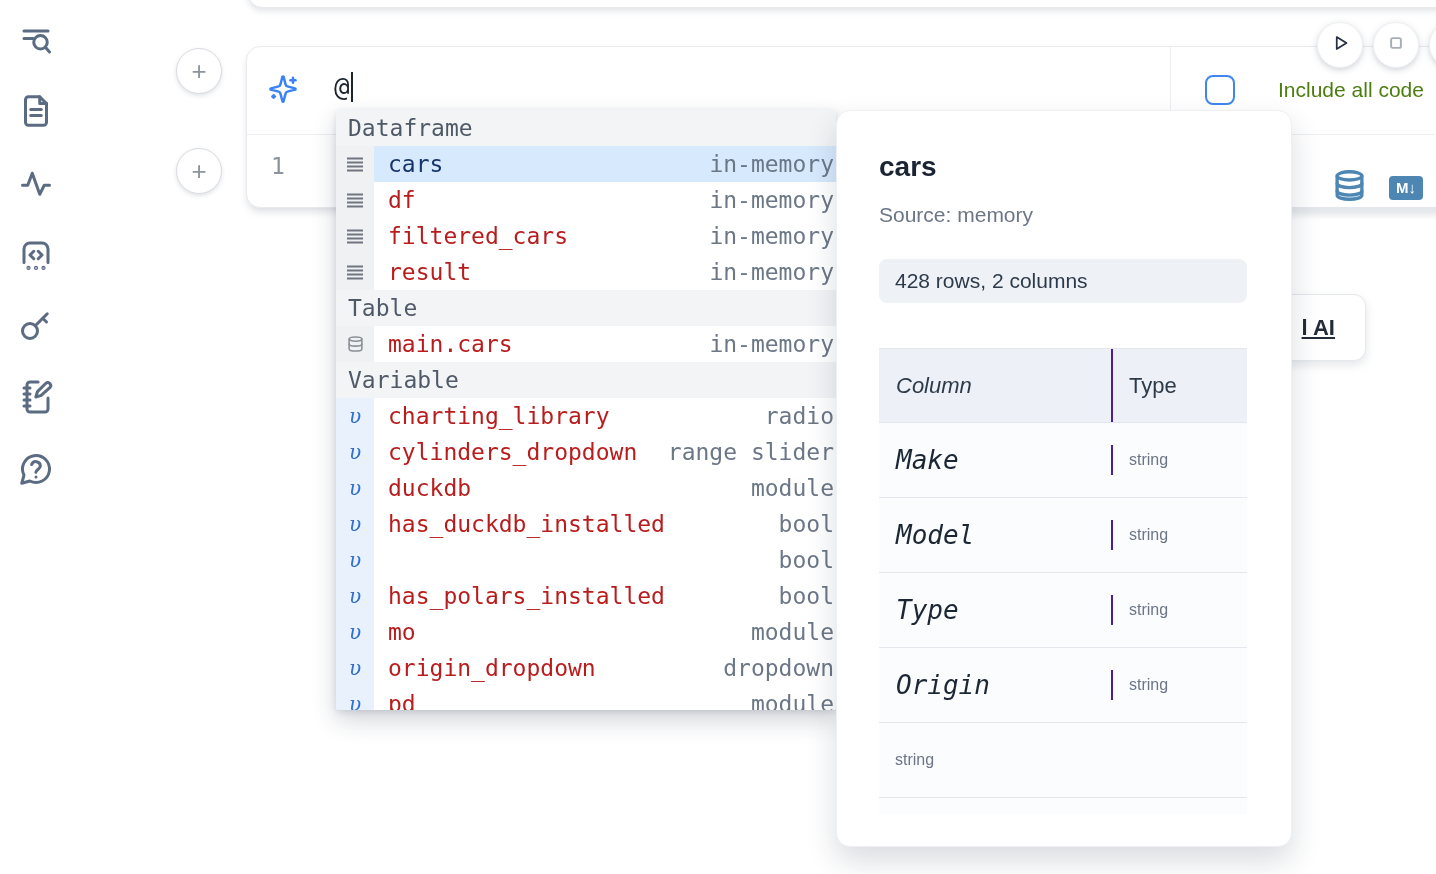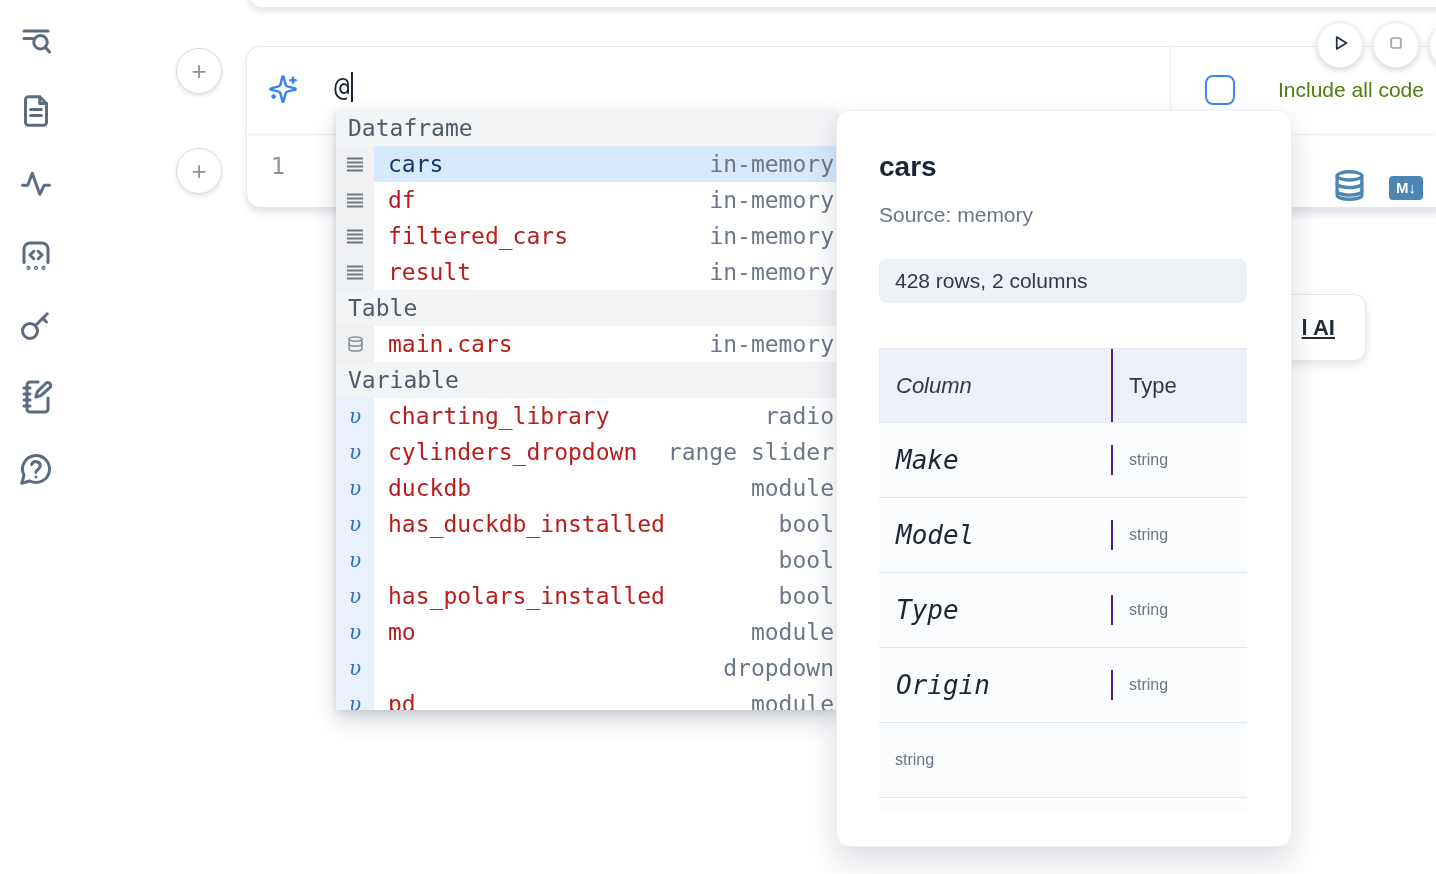--- a/index.html
+++ b/index.html
@@ -331,20 +331,21 @@
       <span class="ac-content">
           <span class="ac-name">mo</span>
           <span class="ac-type">module</span>
         </span>
     </div>
     <div class="ac-row">
       <span class="ac-gutter g-blue">
           <span class="vu">υ</span>
         </span>
       <span class="ac-content">
+          <span class="ac-name">origin_dropdown</span>
           <span class="ac-type">dropdown</span>
         </span>
     </div>
     <div class="ac-row">
       <span class="ac-gutter g-blue">
           <span class="vu">υ</span>
         </span>
       <span class="ac-content">
           <span class="ac-name">pd</span>
           <span class="ac-type">module</span>

